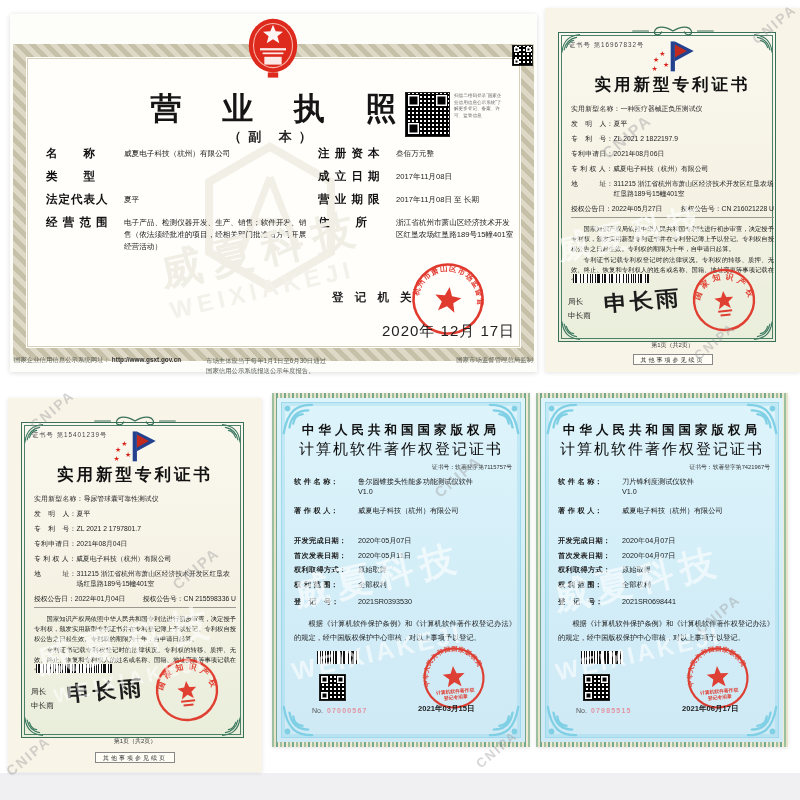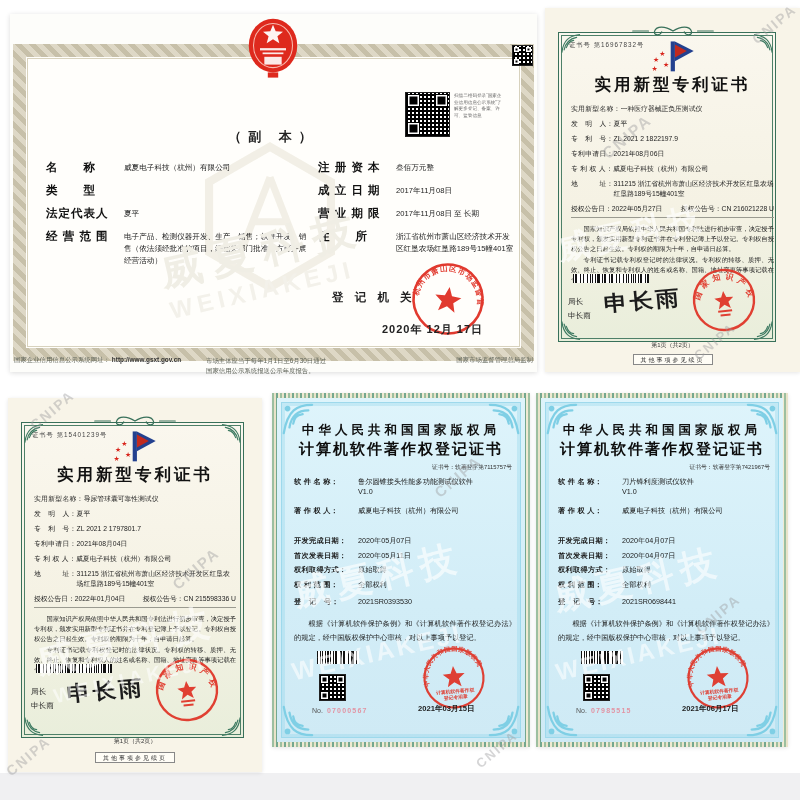--- a/index.html
+++ b/index.html
@@ -18,29 +18,29 @@
   .lic-hex{position:absolute;left:185px;top:128px;z-index:1;opacity:.8;}
   .lic-code{position:absolute;left:36px;top:78px;z-index:2;}
   .lic-code-label{font-weight:700;font-size:11px;letter-spacing:3px;}
   .lic-code-value{font-family:"Liberation Serif",serif;font-size:10.5px;letter-spacing:1px;margin-top:7px;color:#111;}
   .lic-title{position:absolute;left:0;width:527px;top:74px;text-align:center;font-size:31px;font-weight:700;
              letter-spacing:16px;z-index:2;color:#151515;text-indent:16px;}
   .lic-subtitle{position:absolute;left:0;width:527px;top:114px;text-align:center;font-size:13px;
                 letter-spacing:7px;z-index:2;font-weight:600;}
   .lic-qr{position:absolute;left:395px;top:78px;width:43px;height:43px;z-index:2;}
   .lic-qr-note{position:absolute;left:444px;top:79px;width:52px;font-size:4.6px;line-height:1.45;color:#666;z-index:2;}
-  .lic-cols{position:absolute;left:36px;top:146px;width:478px;display:flex;z-index:2;}
+  .lic-cols{position:absolute;left:36px;top:132px;width:478px;display:flex;z-index:2;}
   .lic-col-l{width:272px;}
   .lic-col-r{flex:1;}
   .lrow{display:flex;margin-bottom:8px;}
   .ll{width:78px;font-weight:700;font-size:11.5px;letter-spacing:1px;flex:none;color:#111;}
   .lv{flex:1;font-size:7.6px;line-height:1.55;padding-top:2px;color:#222;padding-right:10px;}
   .lic-registrar{position:absolute;left:322px;top:276px;font-weight:700;font-size:11.5px;letter-spacing:4px;z-index:2;}
   .lic-seal{position:absolute;left:400px;top:247px;z-index:3;transform:rotate(8deg);opacity:.92;}
-  .lic-date{position:absolute;left:372px;top:308px;font-weight:700;font-size:11px;z-index:4;letter-spacing:1px;}
+  .lic-date{position:absolute;left:372px;top:308px;font-weight:400;font-size:15px;z-index:4;letter-spacing:1px;}
   .lic-footer{position:absolute;left:4px;top:342px;width:519px;display:flex;font-size:6.4px;color:#5d6258;z-index:2;}
   .lf-l{width:192px;}
   .lf-url{color:#333;font-weight:700;margin-left:2px;}
   .lf-c{width:190px;line-height:1.5;}
   .lf-r{flex:1;text-align:right;}
 
   
   .pat{position:absolute;background:#f8f4e8;box-shadow:0 1px 4px rgba(0,0,0,.10);}
   #pat1{left:545px;top:8px;width:255px;height:364px;}
   #pat2{left:8px;top:398px;width:254px;height:374px;}
@@ -89,21 +89,21 @@
   #cop2{left:536px;top:393px;width:252px;height:354px;}
   .cop-inner{position:absolute;inset:5px;background:linear-gradient(180deg,#def4fb 0%,#d2edf7 60%,#cfeaf5 100%);}
   .cop-lace{position:absolute;inset:9px;border:1px solid #9ed9ec;box-shadow:inset 0 0 0 3px rgba(134,210,232,.30);}
   .cop-corner{position:absolute;width:34px;height:34px;}
   .cc-tl{left:8px;top:8px;}
   .cc-tr{right:8px;top:8px;transform:scaleX(-1);}
   .cc-bl{left:8px;bottom:8px;transform:scaleY(-1);}
   .cc-br{right:8px;bottom:8px;transform:scale(-1,-1);}
   .cop-header{position:absolute;left:0;right:0;top:29px;text-align:center;font-size:12.5px;font-weight:700;
               letter-spacing:4px;color:#101010;}
-  .cop-title{position:absolute;left:0;right:0;top:47px;text-align:center;font-size:15px;font-weight:700;
+  .cop-title{position:absolute;left:0;right:0;top:47px;text-align:center;font-size:15px;font-weight:400;
              letter-spacing:2px;font-family:"Liberation Serif",serif;color:#0d0d0d;}
   .cop-certno{position:absolute;right:18px;top:70px;font-size:5.8px;color:#333;}
   .cop-body{position:absolute;left:22px;right:14px;top:84px;font-size:7.2px;color:#1a1a1a;}
   .cf{display:flex;line-height:1.4;}
   .cfl{width:64px;flex:none;font-weight:700;letter-spacing:.3px;}
   .cfv{flex:1;}
   .cf-v2{margin-left:64px;line-height:1.4;}
   .mb-a{margin-bottom:9px;}  .mb-b{margin-bottom:20px;}  .mb-c{margin-bottom:4.5px;}  .mb-d{margin-bottom:7px;}
   .cop-statement{margin-top:10px;font-size:7.2px;line-height:1.95;text-align:justify;text-indent:2em;}
   .cop-barcode{position:absolute;left:45px;top:258px;width:42px;height:13px;
@@ -147,20 +147,21 @@
       <path d="M30 9 l3.1 7.6 8.4.5-6.4 5.3 2.2 8.1-7.3-4.7-7.3 4.7 2.2-8.1-6.4-5.3 8.4-.5z" fill="#fff" opacity=".95"></path>
       <g fill="#fff" opacity=".9">
         <rect x="15" y="36" width="30" height="2.6"></rect>
         <rect x="18" y="41" width="24" height="2"></rect>
         <rect x="20" y="46" width="20" height="9"></rect>
       </g>
       <rect x="24" y="64" width="12" height="6" fill="#de291d"></rect>
     </svg>
     <div class="lic-frame"></div>
 
+    <div class="lic-title">营 业 执 照</div>
     <div class="lic-subtitle">（副  本）</div>
     <div class="qr lic-qr">
         <i class="qf"></i>
       </div>
     <div class="lic-qr-note">扫描二维码登录“国家企业信用信息公示系统”了解更多登记、备案、许可、监管信息</div>
 
     <div class="lic-cols">
       <div class="lic-col-l">
         <div class="lrow">
           <span class="ll">名　　称</span>

